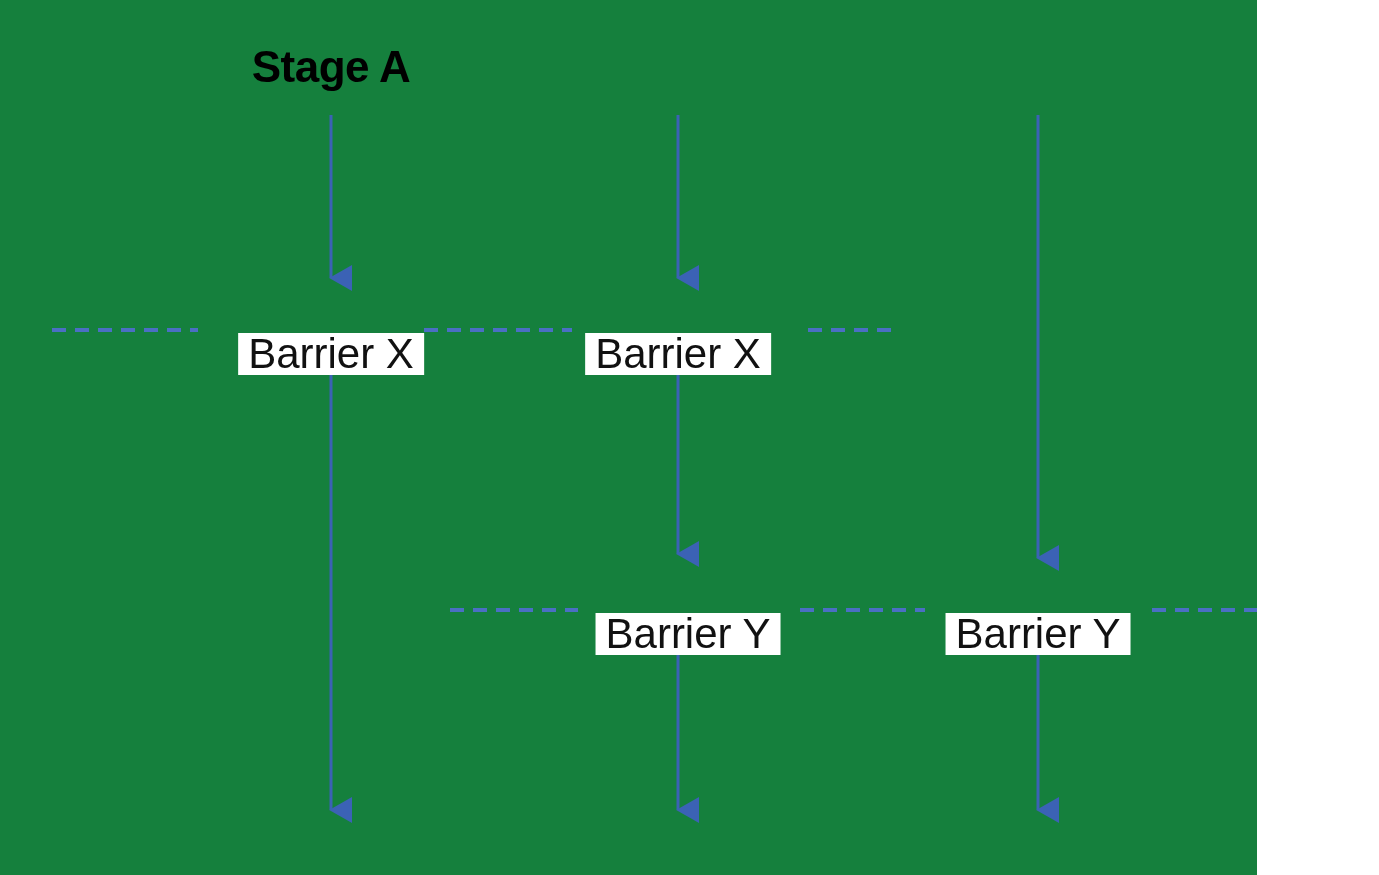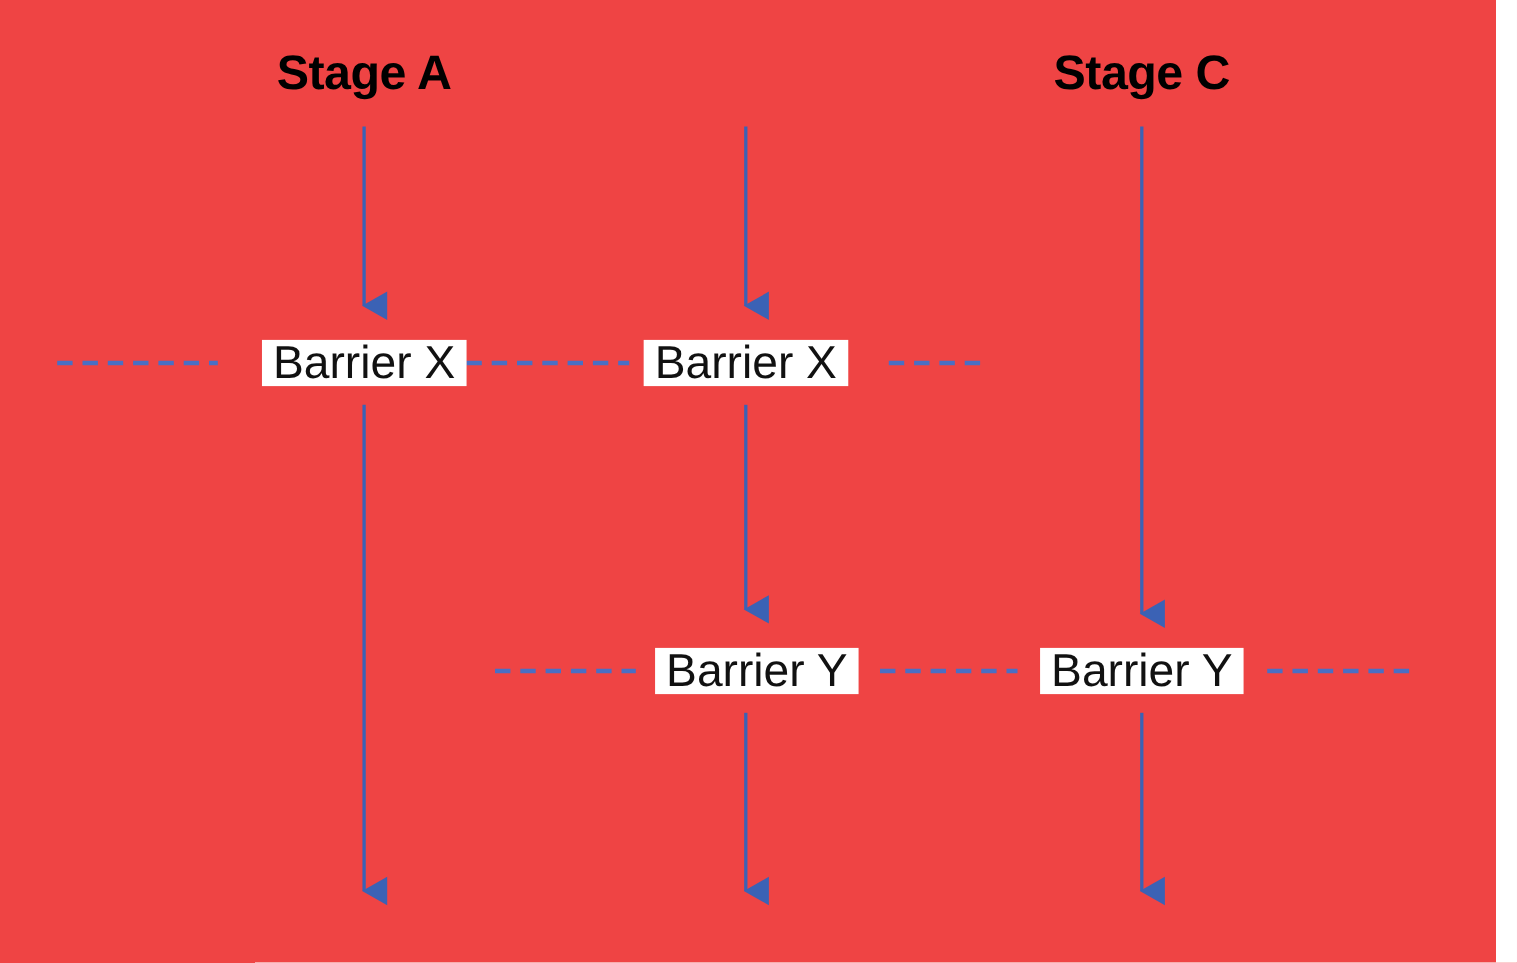--- a/index.html
+++ b/index.html
@@ -6,23 +6,23 @@
   html, body {
     margin: 0;
     padding: 0;
     background: #ffffff;
   }
   body {
     font-family: "Liberation Sans", sans-serif;
   }
   #canvas {
     position: relative;
-    width: 1360px;
+    width: 1257px;
     height: 875px;
-    background: #ef4444;
+    background: #15803d;
     overflow: hidden;
   }
   #diagram-svg {
     position: absolute;
     left: 0;
     top: 0;
     width: 1379px;
     height: 875px;
     display: block;
   }
@@ -41,20 +41,21 @@
     position: absolute;
     font-family: "Liberation Sans", sans-serif;
     font-weight: normal;
     font-size: 42px;
     line-height: 1;
     color: #111111;
     white-space: nowrap;
     transform: translate(-50%, -50%);
     background: #ffffff;
     padding: 0 10px;
+    margin-top: 24px;
   }
 </style>
 </head>
 <body>
 
 <div id="canvas">
 
   <svg id="diagram-svg" viewBox="0 0 1379 875" aria-hidden="true">
     <defs>
       <marker id="arrowhead" markerWidth="9" markerHeight="8" refX="4.5" refY="7.2" orient="auto" markerUnits="strokeWidth">
@@ -80,21 +81,20 @@
       <line x1="424" y1="330" x2="572" y2="330"></line>
       <line x1="808" y1="330" x2="893" y2="330"></line>
 
       <line x1="450" y1="610" x2="578" y2="610"></line>
       <line x1="800" y1="610" x2="925" y2="610"></line>
       <line x1="1152" y1="610" x2="1283" y2="610"></line>
     </g>
   </svg>
 
   <div class="stage-title" style="left:331px; top:45px;">Stage A</div>
-  <div class="stage-title" style="left:1038px; top:45px;">Stage C</div>
 
   <div class="barrier-label" style="left:331px; top:330px;">Barrier X</div>
   <div class="barrier-label" style="left:678px; top:330px;">Barrier X</div>
 
   <div class="barrier-label" style="left:688px; top:610px;">Barrier Y</div>
   <div class="barrier-label" style="left:1038px; top:610px;">Barrier Y</div>
 
 </div>
 
 </body></html>

